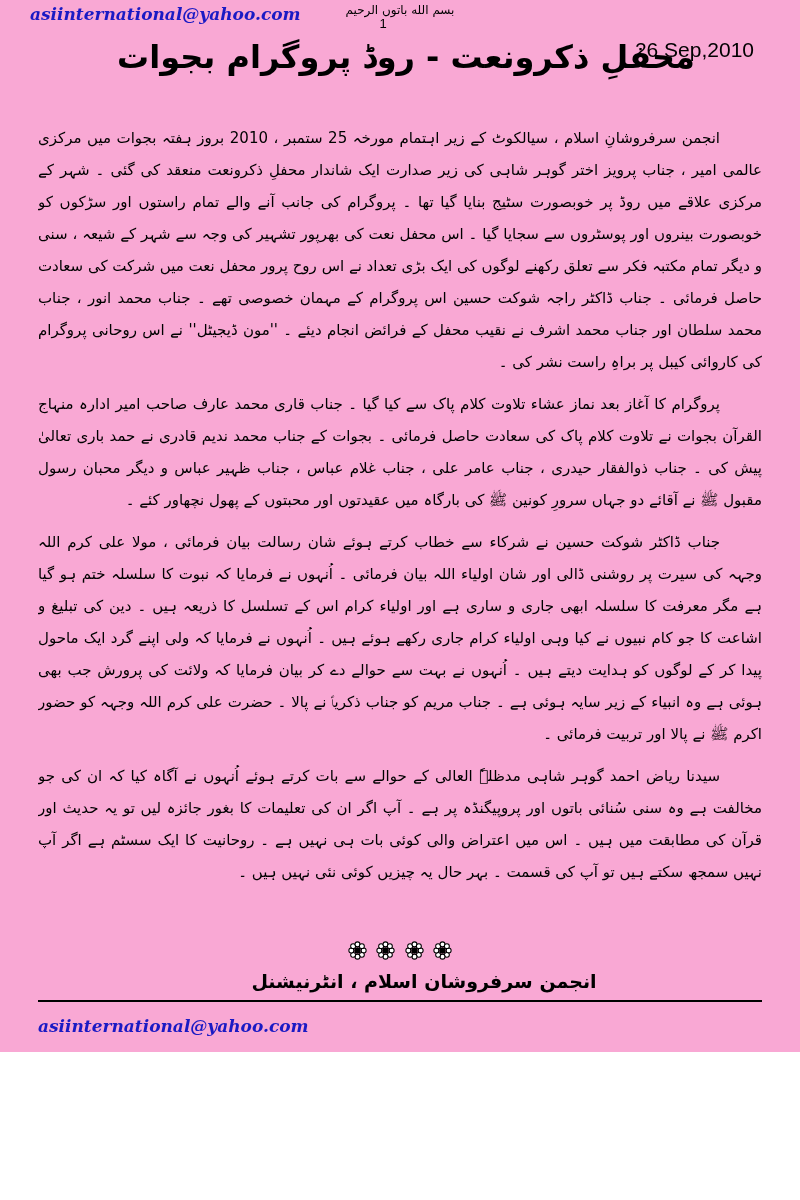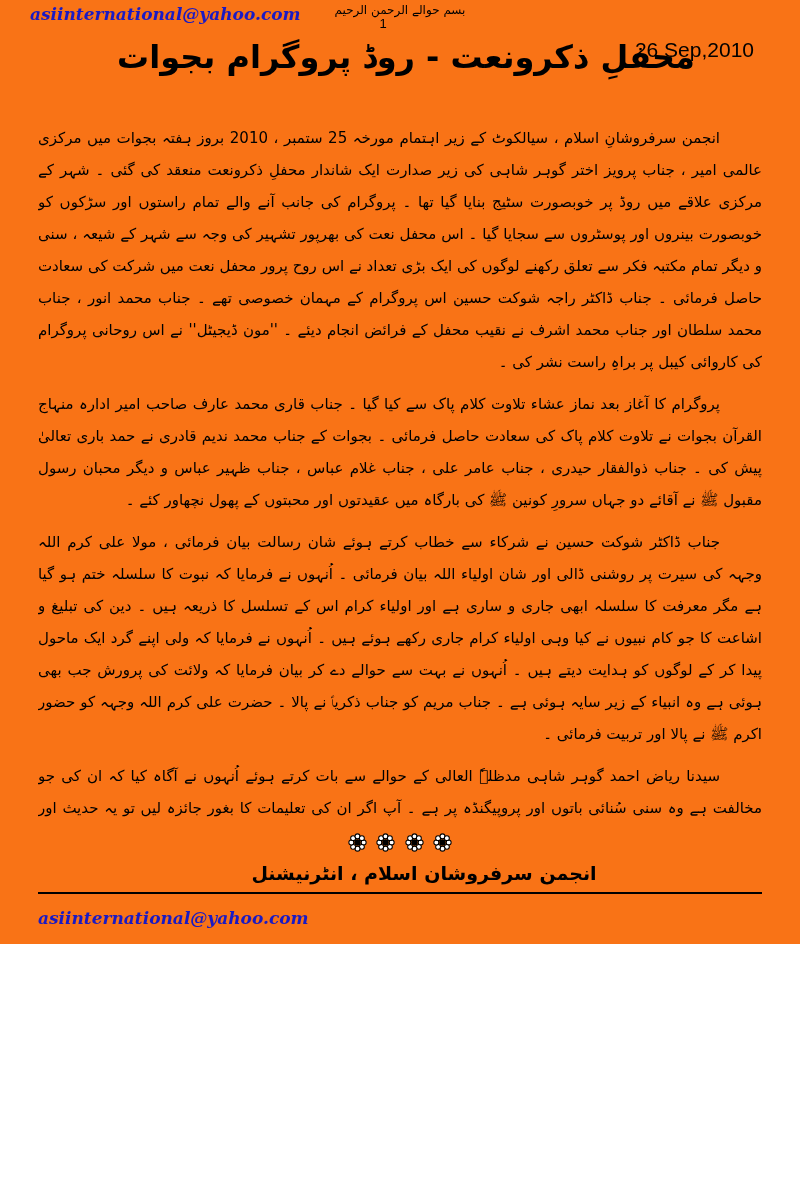--- a/index.html
+++ b/index.html
@@ -1,16 +1,16 @@
 <!DOCTYPE html>
 <html lang="ur"><head>
 <meta charset="utf-8">
 <style>
   html,body{margin:0;padding:0;background:#fff;}
-  .page{position:relative;width:800px;height:944px;background:#f97316;overflow:hidden;
+  .page{position:relative;width:800px;height:1052px;background:#f9a8d4;overflow:hidden;
         font-family:"DejaVu Sans",sans-serif;color:#000;}
 
   
   .hdr-email{position:absolute;top:4px;left:30px;font-family:"DejaVu Serif",serif;
              font-style:italic;font-weight:bold;font-size:17px;color:#1a1ac4;text-decoration:none;}
   .bismillah{position:absolute;top:3px;left:0;right:0;text-align:center;direction:rtl;
              font-size:12px;color:#000;}
   .pageno{position:absolute;top:16px;left:0;right:34px;text-align:center;
           font-size:13px;font-family:"Liberation Sans",sans-serif;}
   .date{position:absolute;top:38px;right:46px;font-size:21px;
@@ -34,21 +34,21 @@
   .contacts a{font-family:"DejaVu Serif",serif;font-style:italic;font-weight:bold;
               font-size:17px;color:#1a1ac4;text-decoration:none;}
 </style>
 </head>
 <body>
 
 <div class="page">
 
   <a class="hdr-email" href="#">asiinternational@yahoo.com</a>
 
-  <div class="bismillah">بسم حوالے الرحمن الرحيم</div>
+  <div class="bismillah">بسم الله باتوں الرحيم</div>
 
   <div class="pageno">1</div>
 
   <div class="date">26 Sep,2010</div>
 
   <div class="doc-title">محفلِ ذکرونعت - روڈ پروگرام بجوات</div>
 
   <div class="content">
     <p>انجمن سرفروشانِ اسلام ، سیالکوٹ کے زیر اہتمام مورخہ 25 ستمبر ، 2010 بروز ہفتہ بجوات میں مرکزی عالمی امیر ، جناب پرویز اختر گوہر شاہی کی زیر صدارت ایک شاندار محفلِ ذکرونعت منعقد کی گئی ۔ شہر کے مرکزی علاقے میں روڈ پر خوبصورت سٹیج بنایا گیا تھا ۔ پروگرام کی جانب آنے والے تمام راستوں اور سڑکوں کو خوبصورت بینروں اور پوسٹروں سے سجایا گیا ۔ اس محفل نعت کی بھرپور تشہیر کی وجہ سے شہر کے شیعہ ، سنی و دیگر تمام مکتبہ فکر سے تعلق رکھنے لوگوں کی ایک بڑی تعداد نے اس روح پرور محفل نعت میں شرکت کی سعادت حاصل فرمائی ۔ جناب ڈاکٹر راجہ شوکت حسین اس پروگرام کے مہمان خصوصی تھے ۔ جناب محمد انور ، جناب محمد سلطان اور جناب محمد اشرف نے نقیب محفل کے فرائض انجام دیئے ۔ ''مون ڈیجیٹل'' نے اس روحانی پروگرام کی کاروائی کیبل پر براہِ راست نشر کی ۔</p>
     <p>پروگرام کا آغاز بعد نماز عشاء تلاوت کلام پاک سے کیا گیا ۔ جناب قاری محمد عارف صاحب امیر ادارہ منہاج القرآن بجوات نے تلاوت کلام پاک کی سعادت حاصل فرمائی ۔ بجوات کے جناب محمد ندیم قادری نے حمد باری تعالیٰ پیش کی ۔ جناب ذوالفقار حیدری ، جناب عامر علی ، جناب غلام عباس ، جناب ظہیر عباس و دیگر محبان رسول مقبول ﷺ نے آقائے دو جہاں سرورِ کونین ﷺ کی بارگاہ میں عقیدتوں اور محبتوں کے پھول نچھاور کئے ۔</p>

